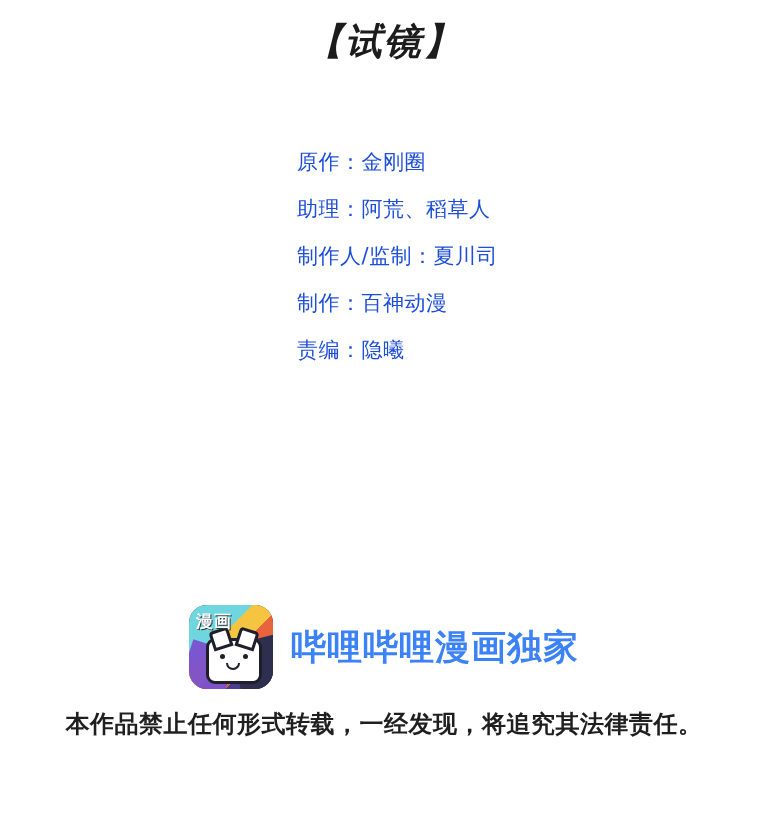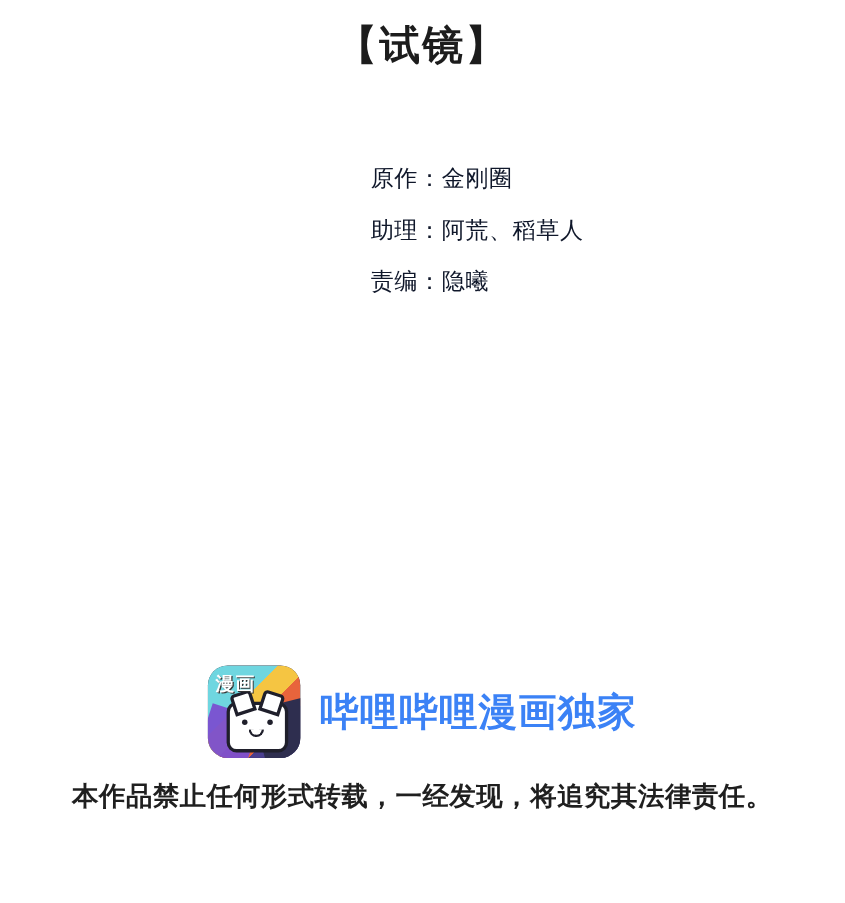--- a/index.html
+++ b/index.html
@@ -26,38 +26,38 @@
   
   .title {
     text-align: center;
     font-size: 37px;
     font-weight: bold;
     color: #1c1c1c;
     letter-spacing: 2px;
     padding-top: 18px;
     line-height: 1.3;
     font-family: "DejaVu Sans", "Liberation Sans", sans-serif;
+    font-style: italic;
   }
 
   
   .credits {
     position: absolute;
     top: 148px;
     left: 297px;
     display: flex;
     flex-direction: column;
     gap: 19px;
   }
   .credit-line {
     font-size: 21px;
-    color: #0f172a;
+    color: #1d4ed8;
     letter-spacing: 0.5px;
     white-space: nowrap;
     font-family: "DejaVu Sans", "Liberation Sans", sans-serif;
-    margin-left: 40px;
   }
 
   
   .brand {
     position: absolute;
     top: 605px;
     left: 0;
     width: 768px;
     display: flex;
     align-items: center;
@@ -178,20 +178,22 @@
 </head>
 <body>
 
 <div class="page">
 
   <div class="title">【试镜】</div>
 
   <div class="credits">
     <div class="credit-line">原作：金刚圈</div>
     <div class="credit-line">助理：阿荒、稻草人</div>
+    <div class="credit-line">制作人/监制：夏川司</div>
+    <div class="credit-line">制作：百神动漫</div>
     <div class="credit-line">责编：隐曦</div>
   </div>
 
   <div class="brand">
     <div class="brand-logo">
       <div class="logo-bg-a"></div>
       <div class="logo-bg-b"></div>
       <div class="logo-bg-c"></div>
       <div class="logo-text">漫画</div>
       <div class="logo-face">

